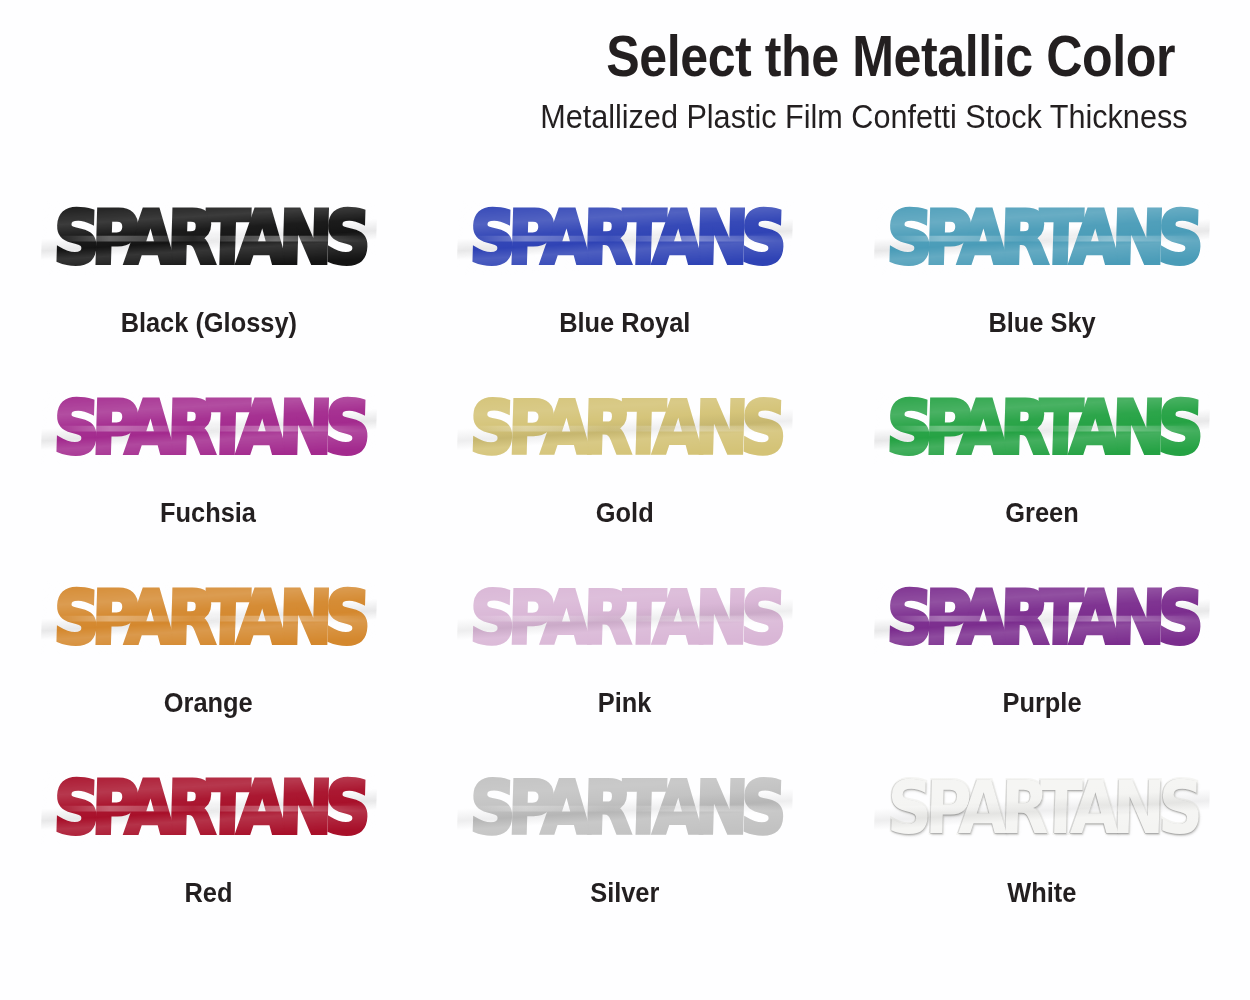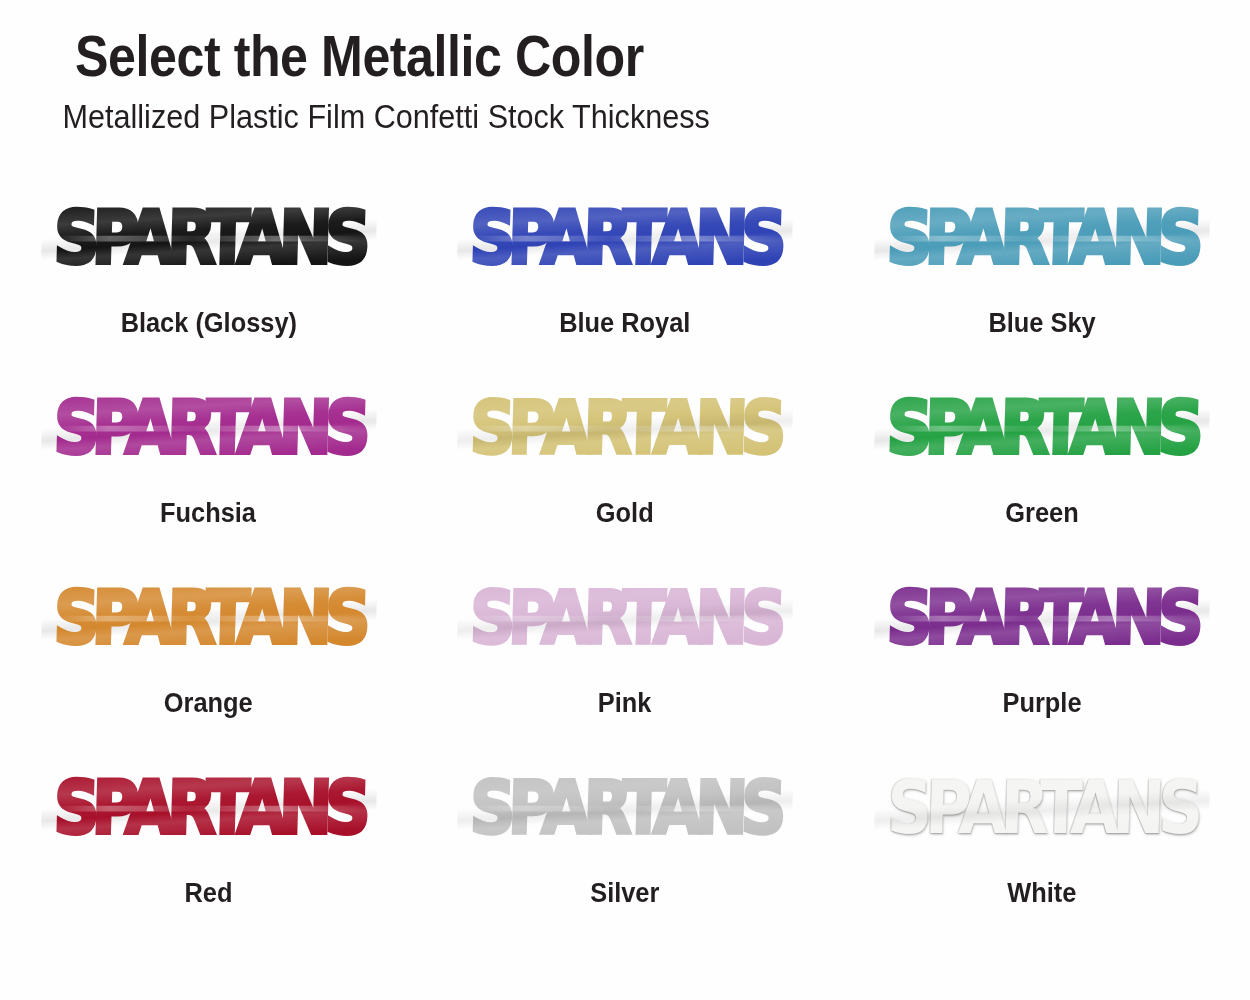--- a/index.html
+++ b/index.html
@@ -16,21 +16,21 @@
     position: relative;
     width: 1250px;
     height: 1000px;
     background: #fefeff;
   }
 
   
   .header {
     width: 100%;
     padding-top: 26px;
-    text-align: left;
+    text-align: right;
   }
 
   .page-title {
     font-family: "Liberation Sans", sans-serif;
     font-size: 57px;
     font-weight: bold;
     color: #231f20;
     letter-spacing: -0.5px;
     line-height: 1.06;
     transform: scaleX(0.88);

